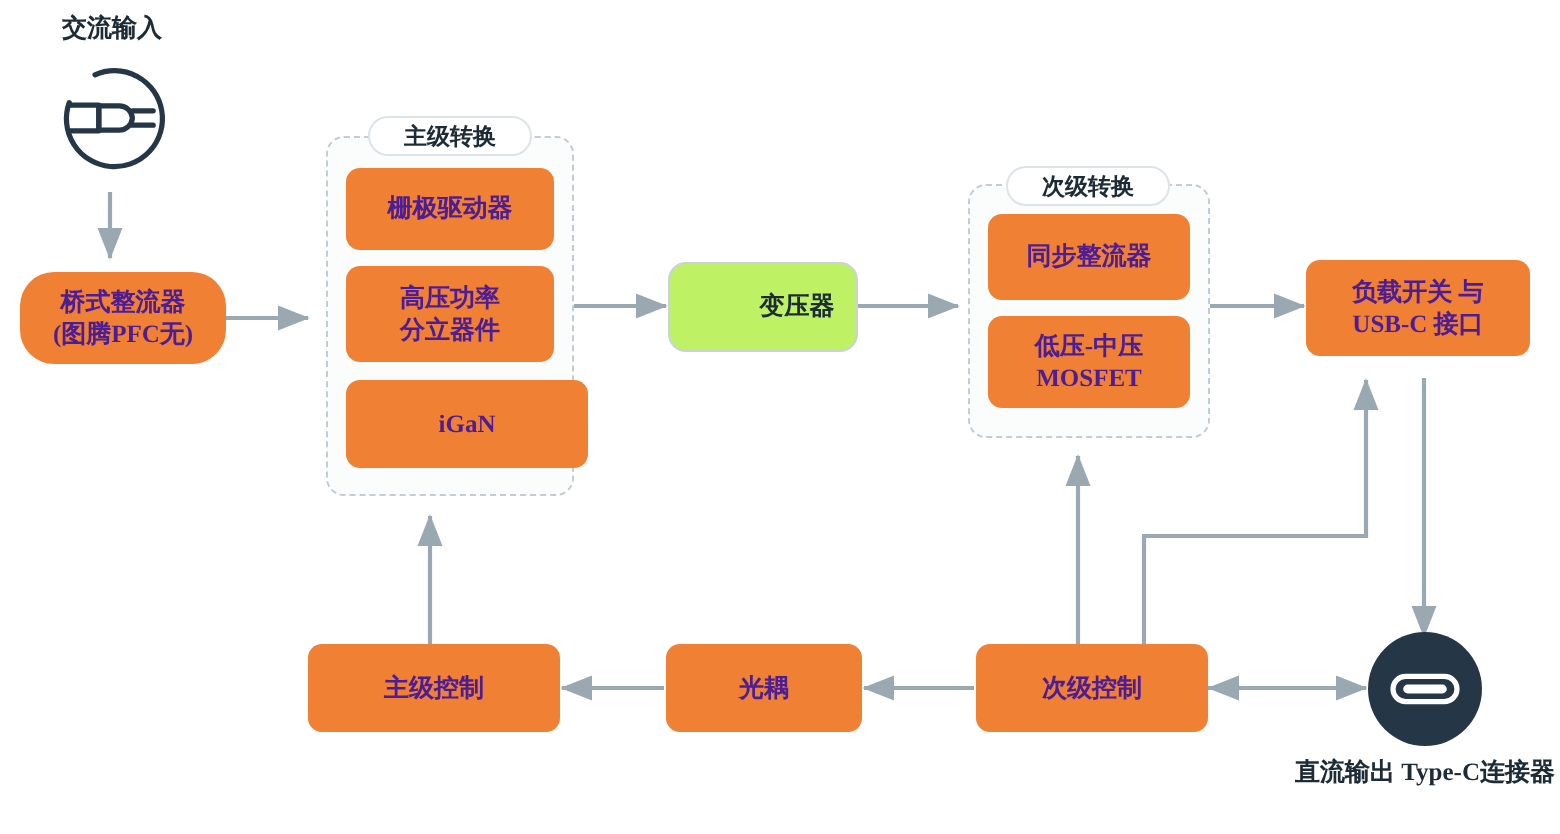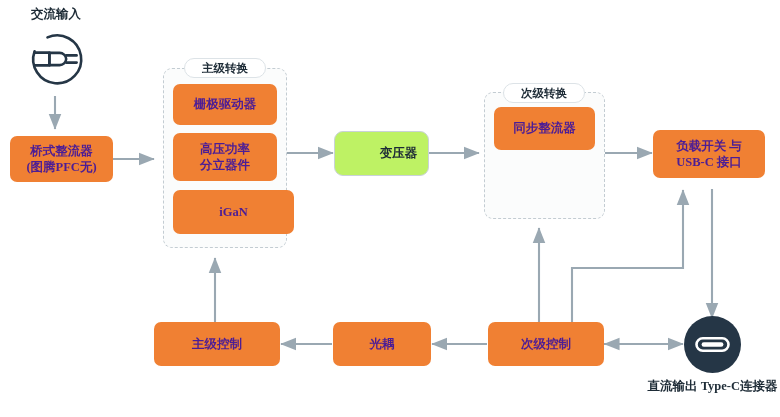--- a/index.html
+++ b/index.html
@@ -134,21 +134,21 @@
   <div class="abs" style="left:27px; top:30px; width:58px; height:58px;">
     <svg class="icon-svg" width="58" height="58" viewBox="0 0 58 58" xmlns="http://www.w3.org/2000/svg">
       <path d="M20.5,7.4 A24,24 0 1 1 7.6,21.3" fill="none" stroke="#253646" stroke-width="2.6" stroke-linecap="round"></path>
       <path d="M7.6,22.6 L22.4,22.6 L22.4,35.4 L7.6,35.4" fill="none" stroke="#253646" stroke-width="2.6" stroke-linejoin="round" stroke-linecap="round"></path>
       <path d="M22.4,22.9 L32.6,22.9 A6.6,6.6 0 0 1 39.2,29 A6.6,6.6 0 0 1 32.6,35.1 L22.4,35.1 z" fill="none" stroke="#253646" stroke-width="2.6" stroke-linejoin="round"></path>
       <line x1="39.2" y1="25.4" x2="49.6" y2="25.4" stroke="#253646" stroke-width="2.6" stroke-linecap="round"></line>
       <line x1="39.2" y1="32.6" x2="49.6" y2="32.6" stroke="#253646" stroke-width="2.6" stroke-linecap="round"></line>
     </svg>
   </div>
 
-  <div class="abs block" style="left:10px; top:136px; width:103px; height:46px;">
+  <div class="abs block" style="left:10px; top:136px; width:103px; height:46px;border-radius:17px;">
     <div>
       <span>桥式整流器</span>
       <span>(图腾PFC无)</span>
     </div>
   </div>
 
   <div class="abs group" style="left:163px; top:68px; width:124px; height:180px;"></div>
   <div class="abs group-label" style="left:184px; top:58px; width:82px; height:20px;">主级转换</div>
 
   <div class="abs block" style="left:173px; top:84px; width:104px; height:41px;">
@@ -170,20 +170,26 @@
     <span>变压器</span>
   </div>
 
   <div class="abs group" style="left:484px; top:92px; width:121px; height:127px;"></div>
   <div class="abs group-label" style="left:503px; top:83px; width:82px; height:20px;">次级转换</div>
 
   <div class="abs block" style="left:494px; top:107px; width:101px; height:43px;">
     <span>同步整流器</span>
   </div>
 
+  <div class="abs block" style="left:494px; top:158px; width:101px; height:46px;">
+    <div>
+      <span>低压-中压</span>
+      <span>MOSFET</span>
+    </div>
+  </div>
 
   <div class="abs block" style="left:154px; top:322px; width:126px; height:44px;">
     <span>主级控制</span>
   </div>
 
   <div class="abs block" style="left:653px; top:130px; width:112px; height:48px;">
     <div>
       <span>负载开关 与</span>
       <span>USB-C 接口</span>
     </div>

